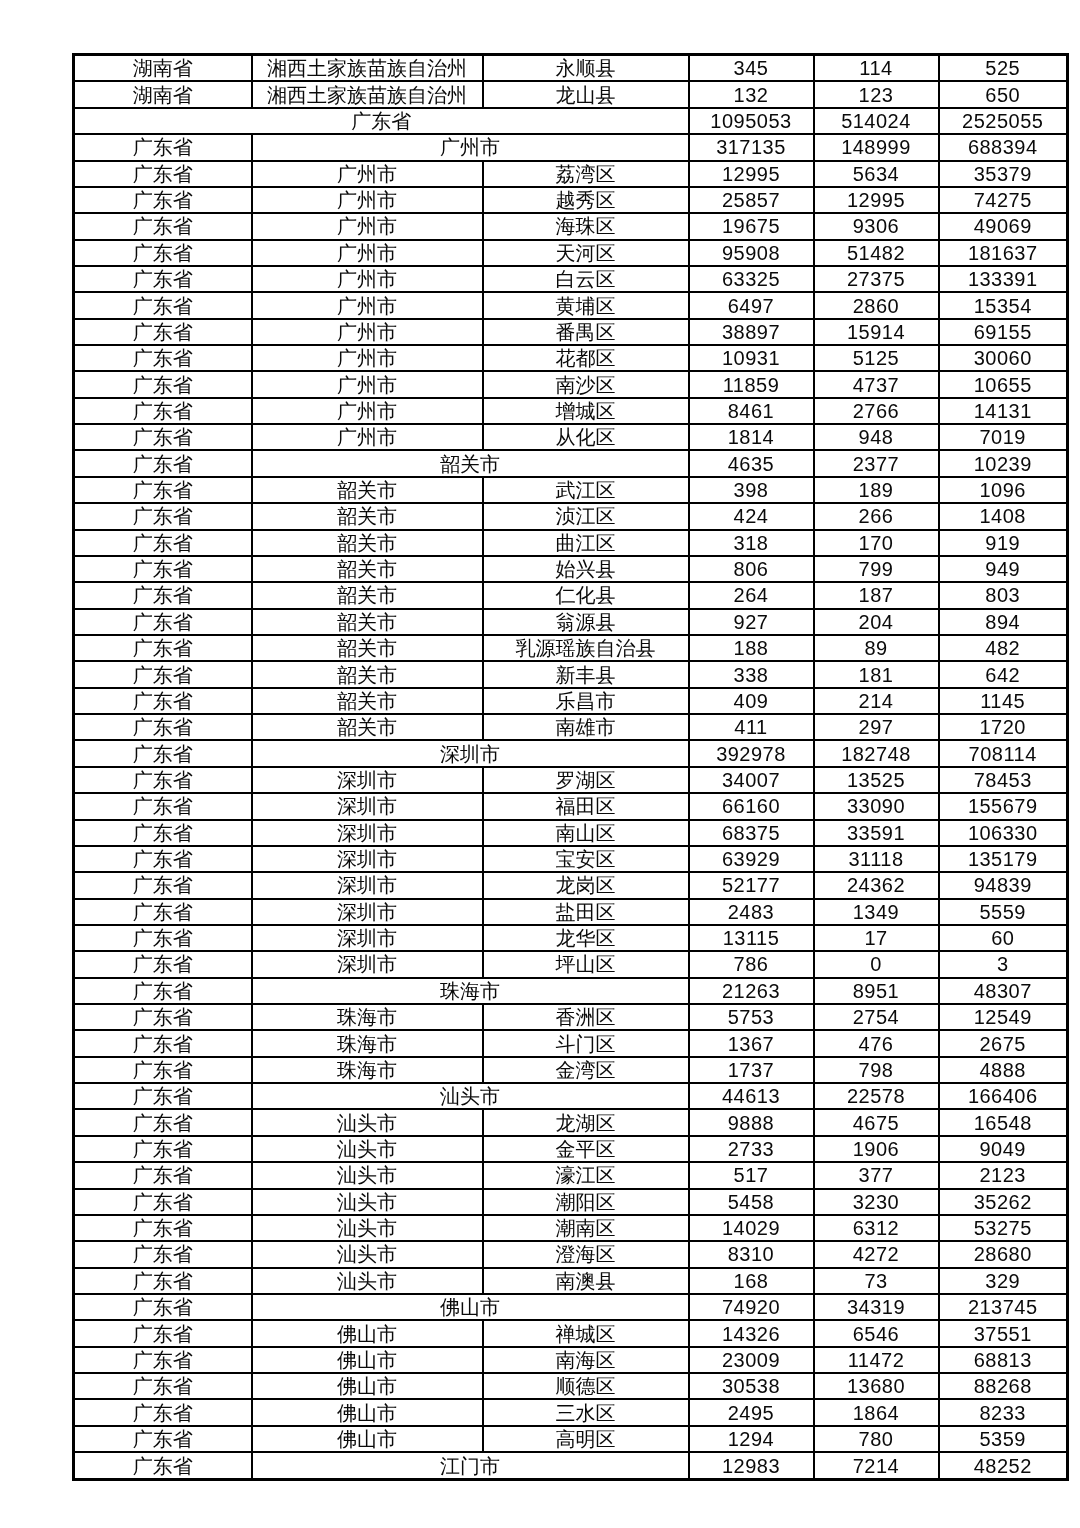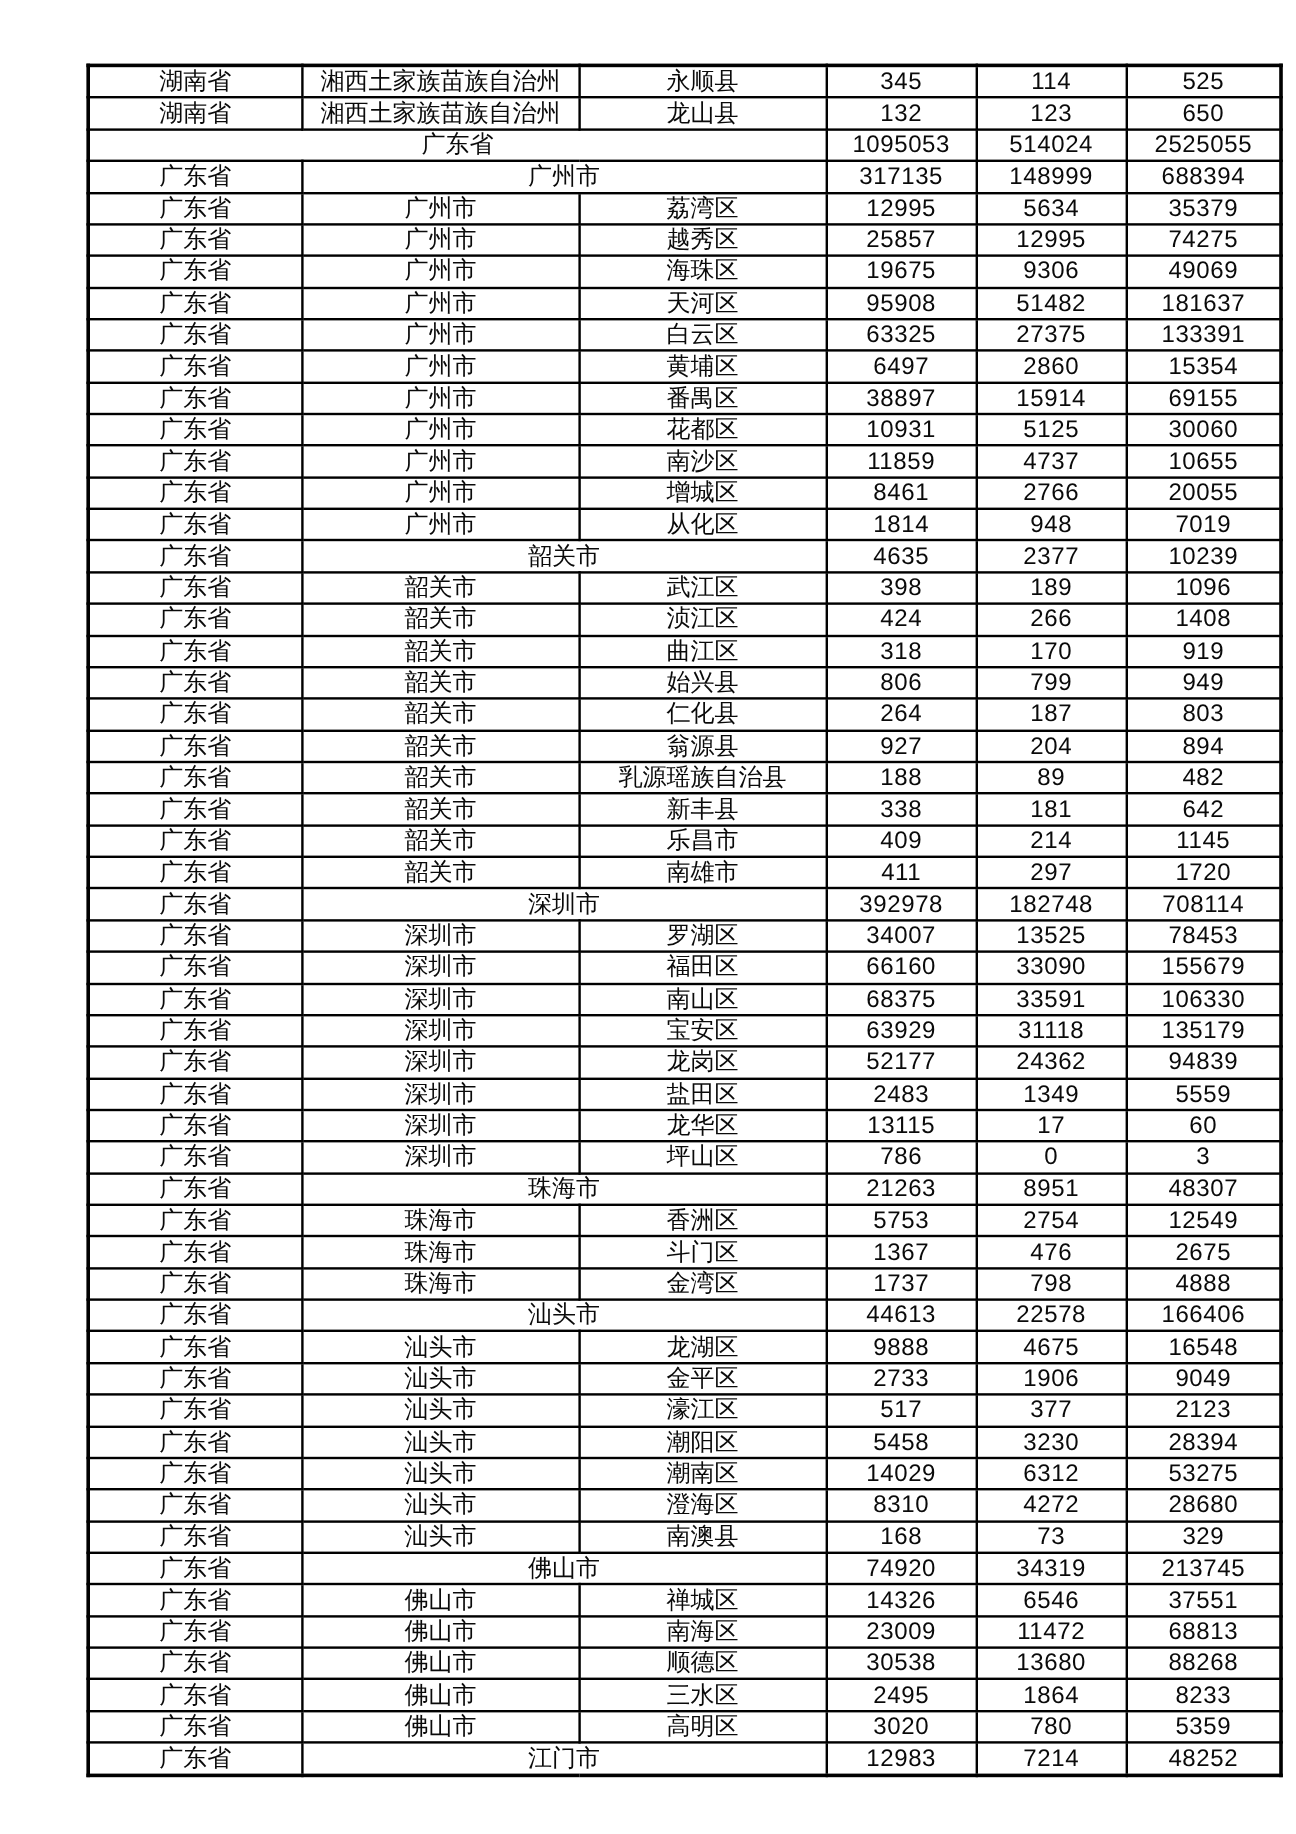--- a/index.html
+++ b/index.html
@@ -155,21 +155,21 @@
           <td class="num">11859</td>
           <td class="num">4737</td>
           <td class="num">10655</td>
         </tr>
         <tr>
           <td>广东省</td>
           <td>广州市</td>
           <td>增城区</td>
           <td class="num">8461</td>
           <td class="num">2766</td>
-          <td class="num">20055</td>
+          <td class="num">14131</td>
         </tr>
         <tr>
           <td>广东省</td>
           <td>广州市</td>
           <td>从化区</td>
           <td class="num">1814</td>
           <td class="num">948</td>
           <td class="num">7019</td>
         </tr>
         <tr>
@@ -391,21 +391,21 @@
           <td class="num">517</td>
           <td class="num">377</td>
           <td class="num">2123</td>
         </tr>
         <tr>
           <td>广东省</td>
           <td>汕头市</td>
           <td>潮阳区</td>
           <td class="num">5458</td>
           <td class="num">3230</td>
-          <td class="num">28394</td>
+          <td class="num">35262</td>
         </tr>
         <tr>
           <td>广东省</td>
           <td>汕头市</td>
           <td>潮南区</td>
           <td class="num">14029</td>
           <td class="num">6312</td>
           <td class="num">53275</td>
         </tr>
         <tr>
@@ -460,21 +460,21 @@
           <td>佛山市</td>
           <td>三水区</td>
           <td class="num">2495</td>
           <td class="num">1864</td>
           <td class="num">8233</td>
         </tr>
         <tr>
           <td>广东省</td>
           <td>佛山市</td>
           <td>高明区</td>
-          <td class="num">3020</td>
+          <td class="num">1294</td>
           <td class="num">780</td>
           <td class="num">5359</td>
         </tr>
         <tr>
           <td>广东省</td>
           <td colspan="2">江门市</td>
           <td class="num">12983</td>
           <td class="num">7214</td>
           <td class="num">48252</td>
         </tr>

